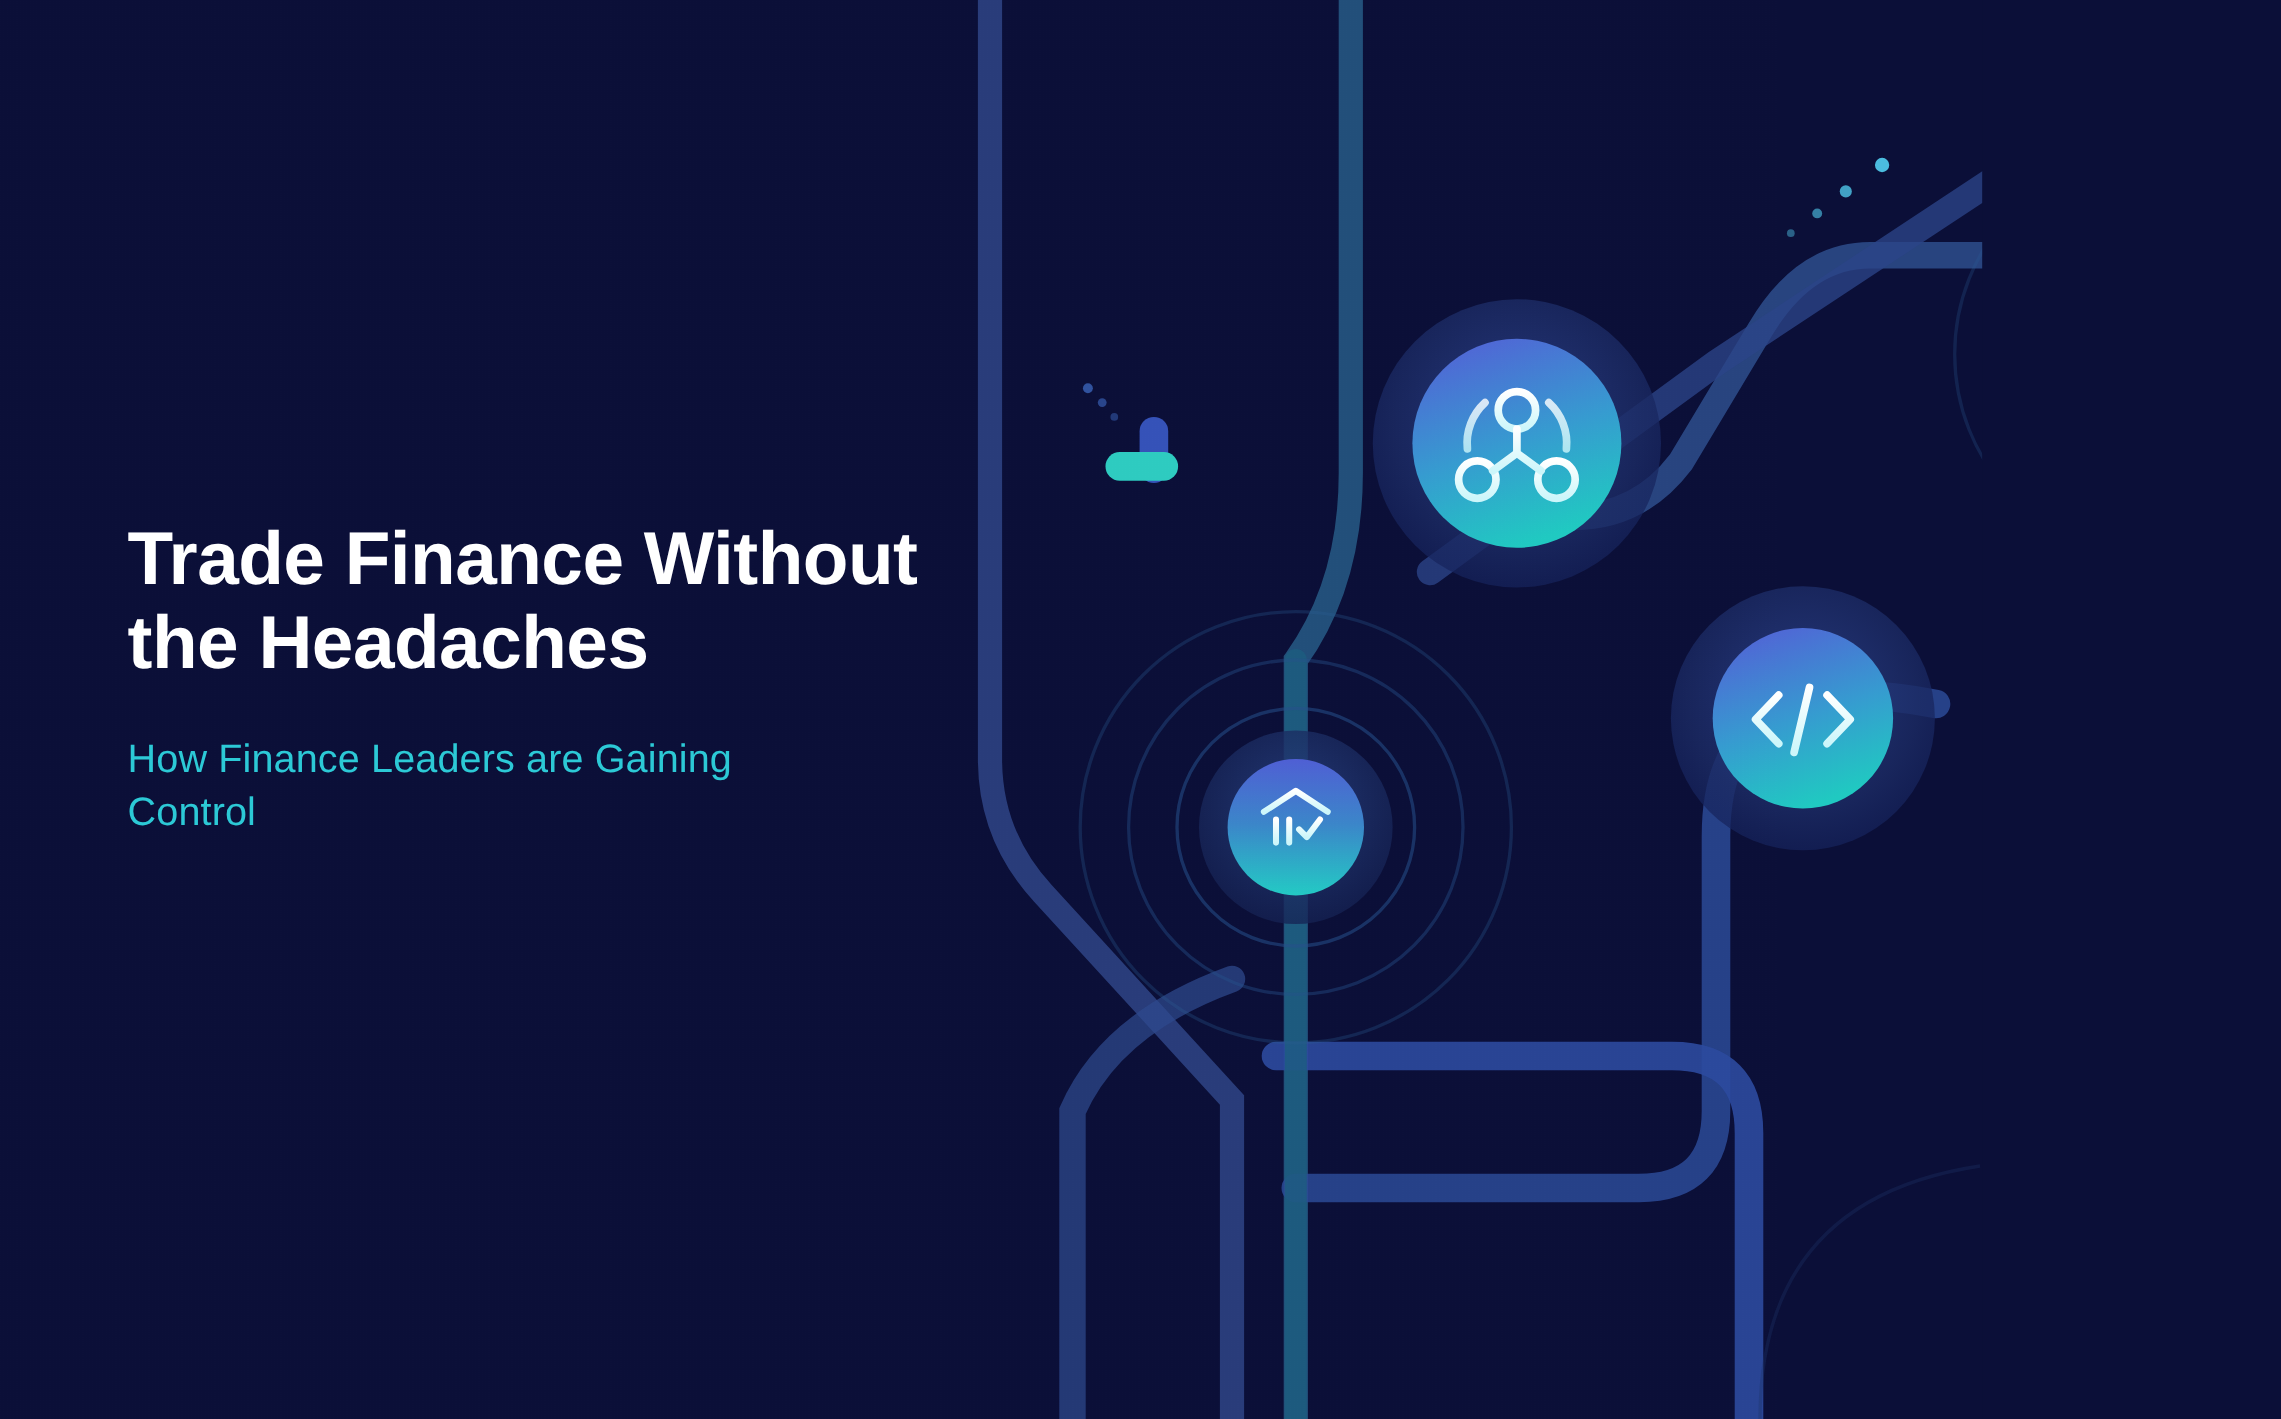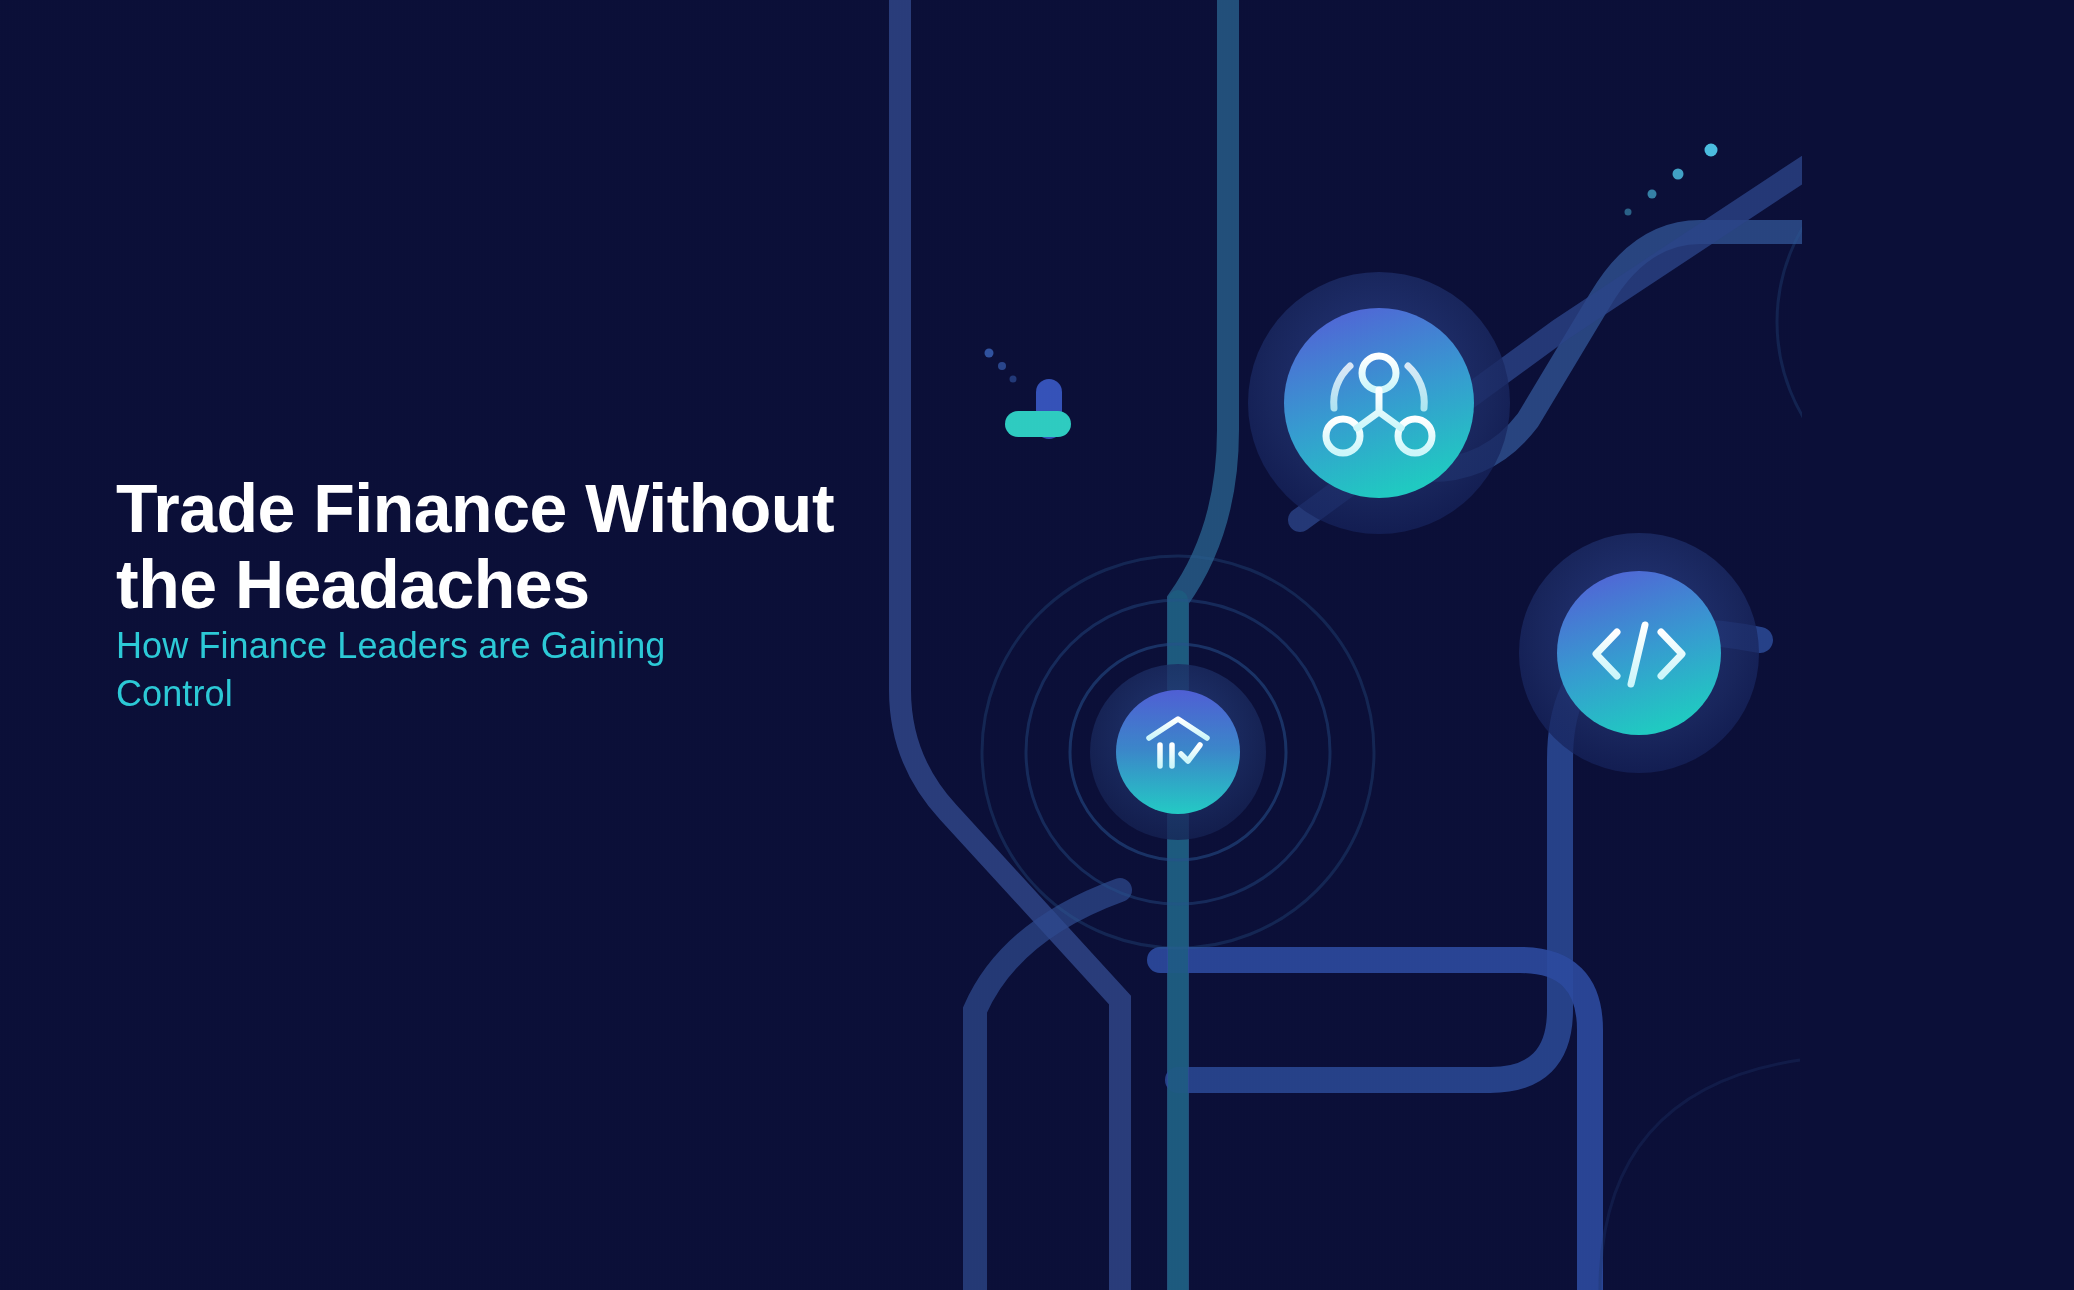--- a/index.html
+++ b/index.html
@@ -33,20 +33,21 @@
   #hero-title {
     color:#ffffff;
     font-size:68px;
     line-height:1.12;
     font-weight:700;
     letter-spacing:-0.5px;
     white-space:pre-line;
     max-width:880px;
   }
   #hero-subtitle {
+    margin-top:44px;
     color:#2cc9d6;
     font-size:36px;
     line-height:1.32;
     font-weight:400;
     letter-spacing:0.1px;
     white-space:pre-line;
     max-width:800px;
   }
   
   #grain {

